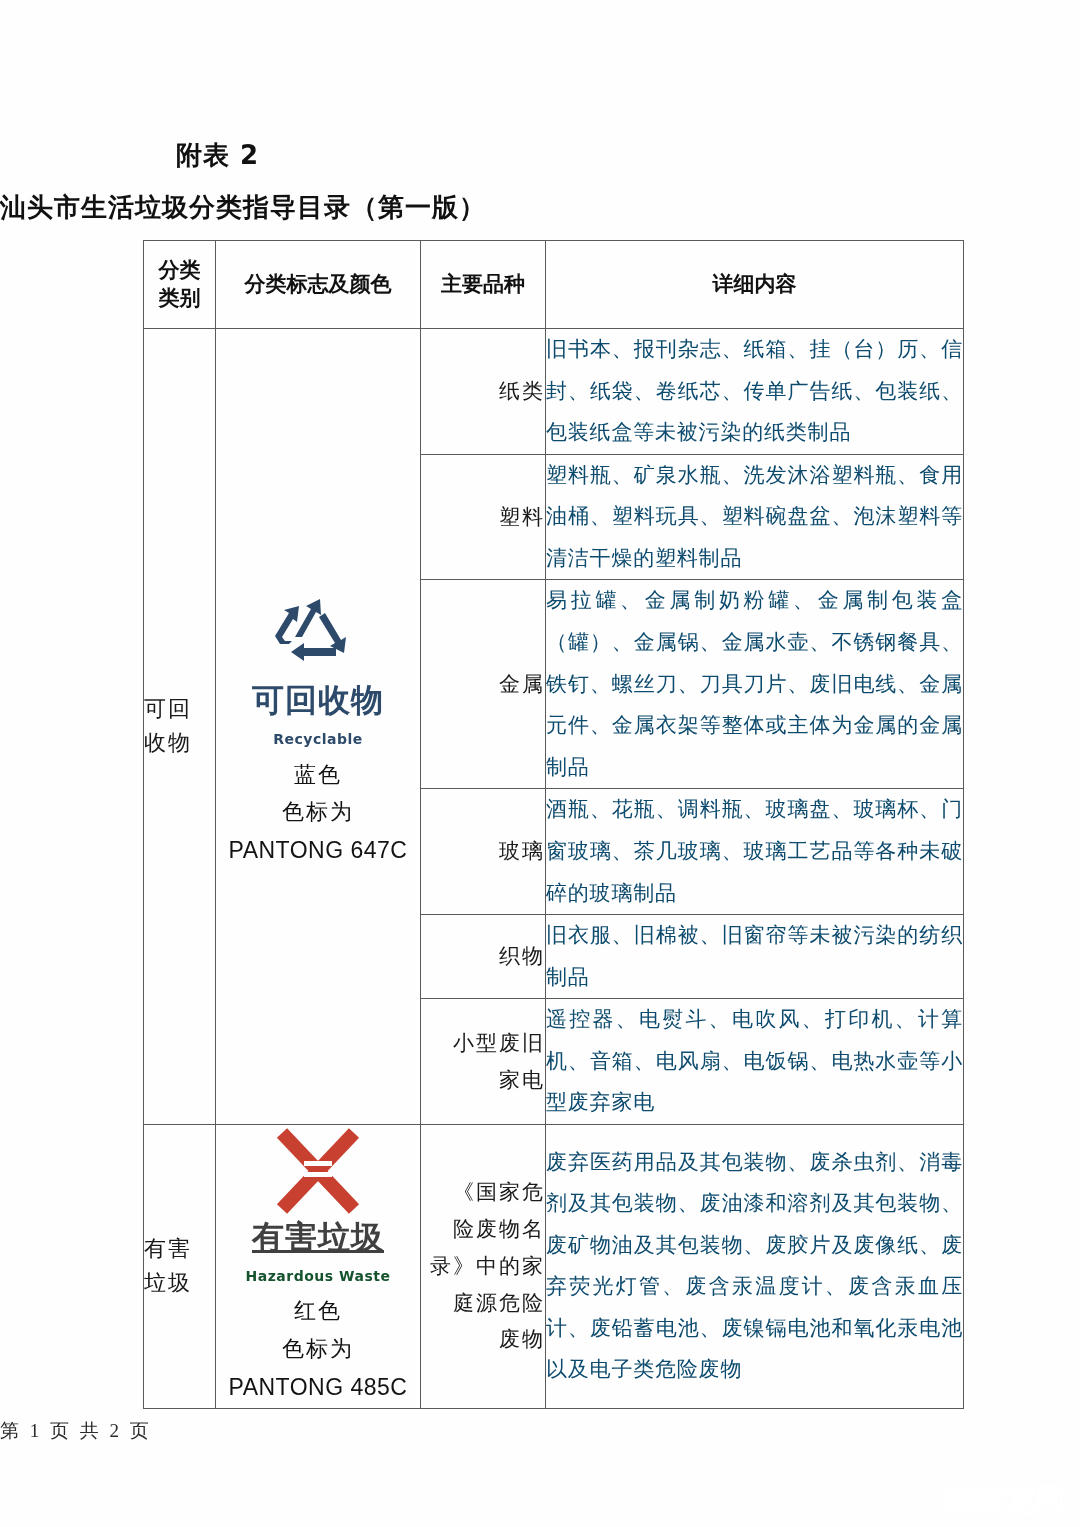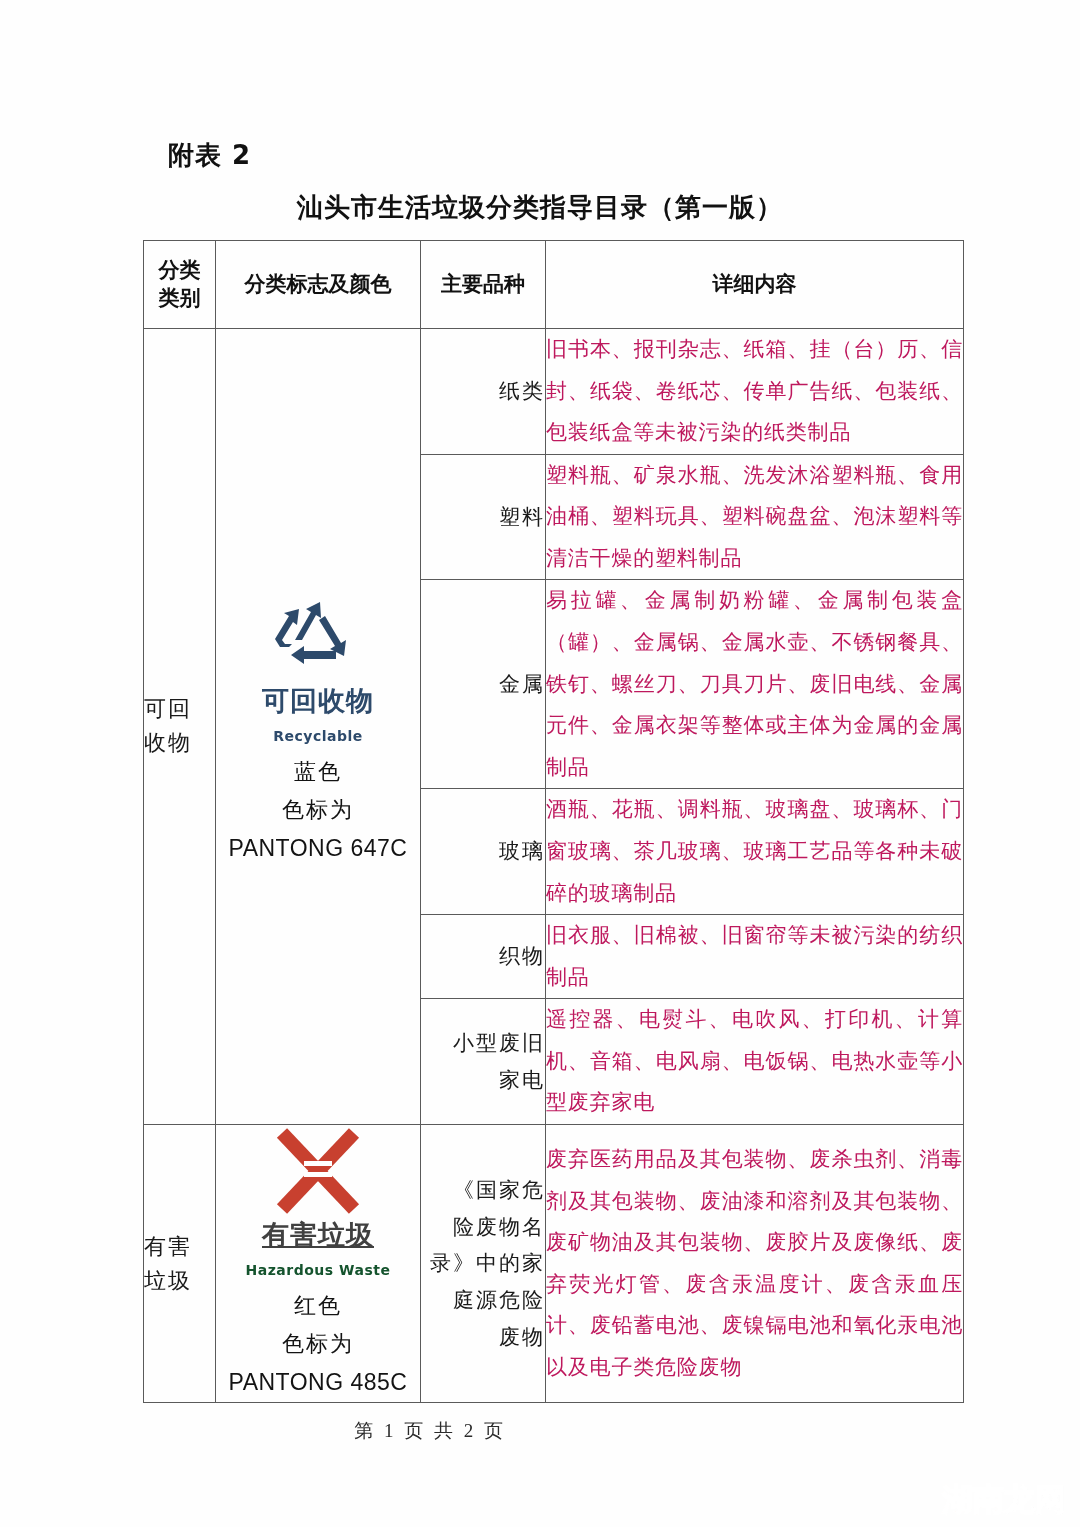--- a/index.html
+++ b/index.html
@@ -18,35 +18,34 @@
     position: absolute;
     left: 0; top: 0;
     width: 1080px;
     height: 1527px;
     background: #fefefe;
   }
 
   
   .attachment-label {
     position: absolute;
-    left: 168px;
+    left: 176px;
     top: 138px;
     font-family: "DejaVu Sans", sans-serif;
     font-weight: bold;
     font-size: 26px;
     letter-spacing: 1px;
     color: #111;
   }
 
   .doc-title {
     position: absolute;
     left: 0;
     top: 190px;
     width: 1080px;
-    text-align: center;
     font-family: "DejaVu Sans", sans-serif;
     font-weight: bold;
     font-size: 26px;
     letter-spacing: 1px;
     color: #111;
   }
 
   
   table.catalog {
     position: absolute;
@@ -91,21 +90,21 @@
 
   
   .logo-cell {
     text-align: center;
     padding: 14px 6px 16px 6px;
   }
   .logo-block { display: block; }
   .mark-cn {
     font-family: "DejaVu Sans", sans-serif;
     font-weight: bold;
-    font-size: 27px;
+    font-size: 32px;
     letter-spacing: 1px;
     line-height: 1.05;
     margin-top: 3px;
   }
   .mark-en {
     font-family: "DejaVu Sans", sans-serif;
     font-weight: bold;
     font-size: 14px;
     letter-spacing: 0.5px;
     margin-top: 5px;
@@ -134,30 +133,29 @@
   .kind-cell .line { display: block; white-space: nowrap; }
 
   
   .detail-cell {
     font-size: 21px;
     line-height: 1.98;
     letter-spacing: 0.8px;
     padding: 8px 10px 8px 12px;
     text-align: justify;
     text-justify: inter-character;
-    color: #be185d;
+    color: #0c4a6e;
   }
 
   
   .footer {
     position: absolute;
     left: 0;
     top: 1418px;
     width: 860px;
-    text-align: center;
     font-size: 19px;
     letter-spacing: 3px;
     color: #2b2b2b;
   }
 
   
   .watermark {
     position: absolute;
     right: 14px;
     bottom: 12px;

